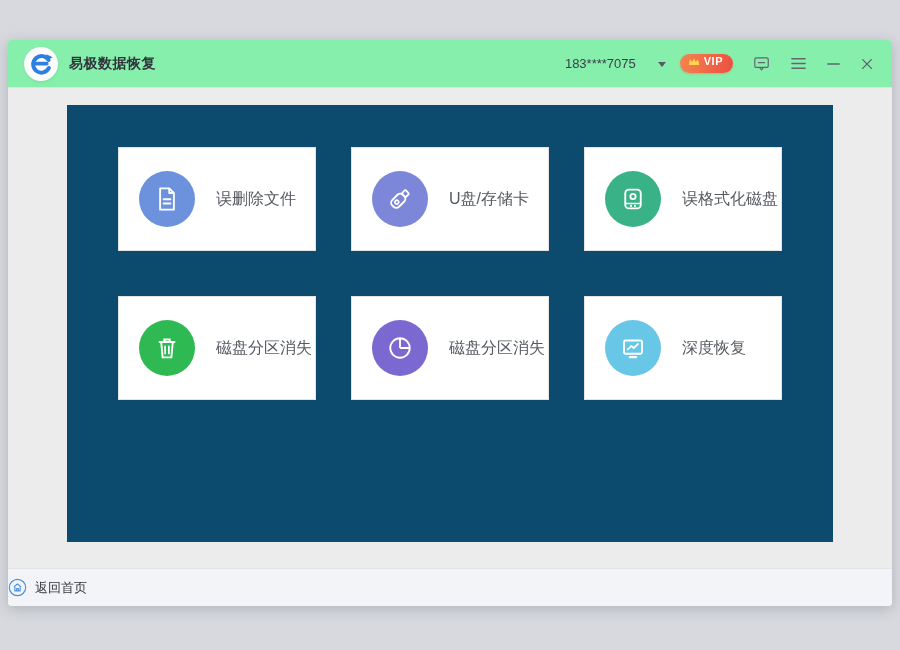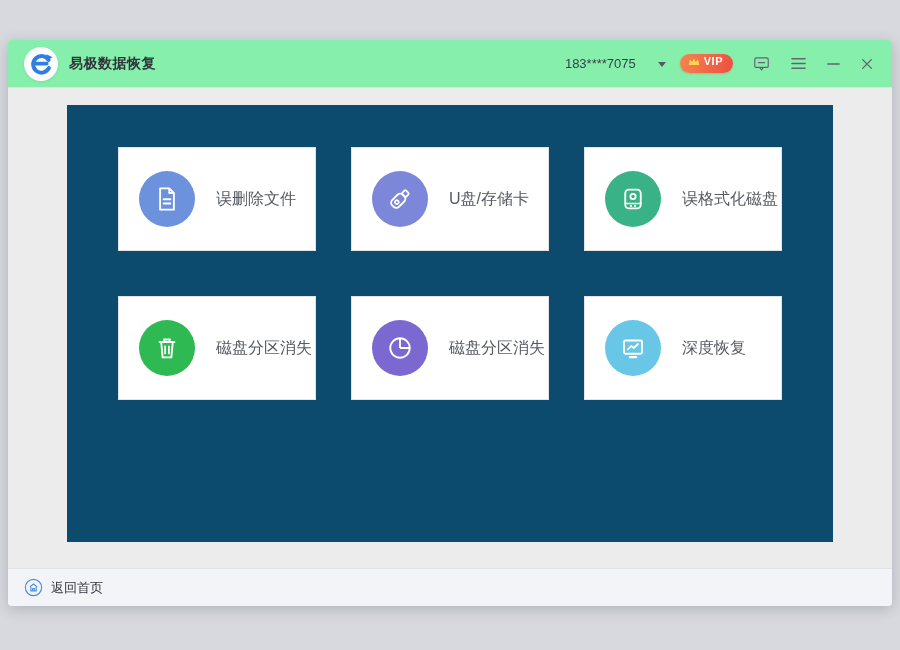--- a/index.html
+++ b/index.html
@@ -60,21 +60,21 @@
     padding-left:20px; cursor:pointer;
   }
   .circle {
     width:56px; height:56px; border-radius:50%; flex:0 0 auto;
     display:flex; align-items:center; justify-content:center;
   }
   .card-label { margin-left:21px; font-size:16px; color:#565a61; }
   
   .footer {
     height:38px; background:#f3f4f8; border-top:1px solid #e2e3e7;
-    display:flex; align-items:center; padding:0 16px; flex:0 0 auto;
+    display:flex; align-items:center; padding:0 0; flex:0 0 auto;
   }
   .home-btn { display:flex; align-items:center; gap:8px; cursor:pointer; }
   .home-label { font-size:13px; color:#33363c; }
 </style>
 </head>
 <body>
 
 <div class="window">
 
   <div class="header">

